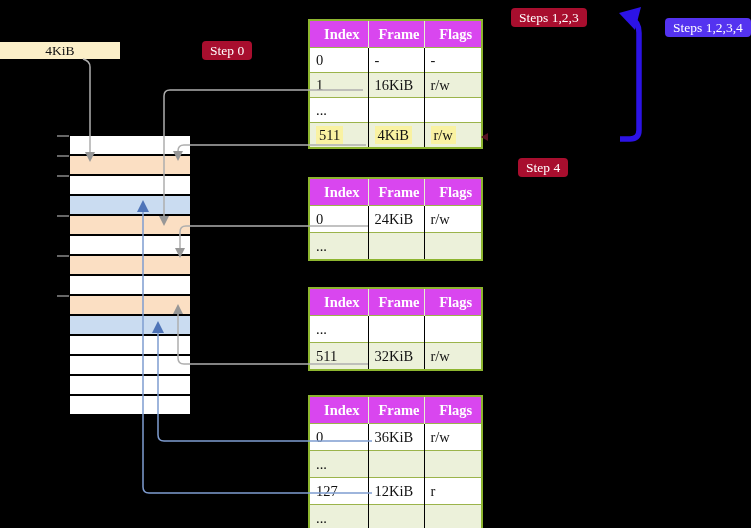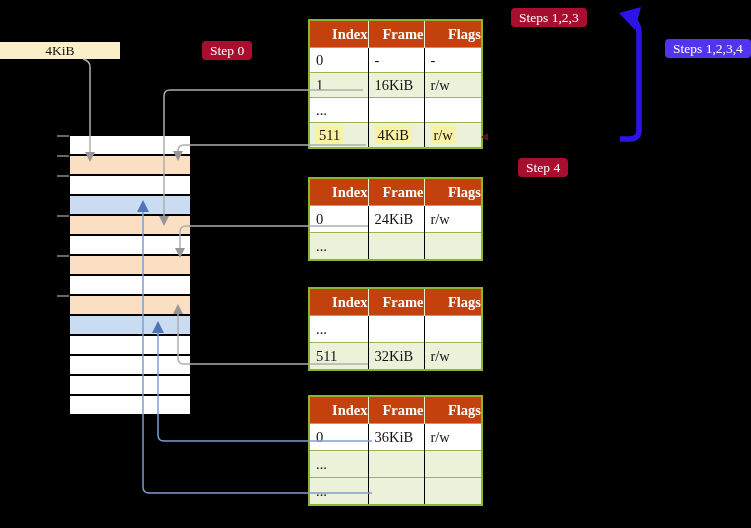--- a/index.html
+++ b/index.html
@@ -9,21 +9,21 @@
   }
   
   .badge{
     position:absolute;color:#fff;font-size:13.5px;line-height:17px;
     padding:1px 8px;border-radius:4px;white-space:nowrap;
   }
   .badge.red{background:#A80E2E;}
   .badge.purple{background:#5433F0;}
   #badge-step0{left:202px;top:41px;}
   #badge-steps123{left:511px;top:8px;}
-  #badge-steps1234{left:665px;top:18px;margin-top:21px;}
+  #badge-steps1234{left:665px;top:18px;}
   #badge-step4{left:518px;top:158px;text-align:center;}
   
   #label-4kib{
     position:absolute;left:0;top:42px;width:120px;height:17px;background:#FBEFC8;
     color:#111;font-size:13.5px;text-align:center;line-height:17px;
   }
   
   #memory-strip{position:absolute;left:70px;top:136px;width:120px;}
   .mrow{width:120px;height:18px;margin-bottom:2px;}
   .mrow.empty{background:#FFFFFF;}
@@ -34,21 +34,21 @@
   #ptable-0{top:19px;}
   #ptable-1{top:177px;}
   #ptable-2{top:287px;}
   #ptable-3{top:395px;}
   .ptable table{
     border-collapse:collapse;table-layout:fixed;width:173px;
     border:2px solid #8DB52F;background:#fff;
   }
   .ptable col.c0{width:59px;} .ptable col.c1{width:56px;} .ptable col.c2{width:58px;}
   .ptable th{
-    background:#c2410c;color:#fff;font-weight:bold;font-size:14.5px;text-align:right;
+    background:#d946ef;color:#fff;font-weight:bold;font-size:14.5px;text-align:center;
     padding:2px 0 2px 6px;border-left:1px solid #e8f0d0;height:22px;
   }
   .ptable th:first-child{border-left:none;}
   .ptable td{
     font-size:14.5px;color:#111;padding:0 0 0 6px;height:26px;
     border-left:1px solid #000;border-top:1px solid #9BB44B;
     overflow:hidden;white-space:nowrap;
   }
   .ptable td:first-child{border-left:none;}
   .ptable tr.shaded td{background:#ECF1DA;}
@@ -197,20 +197,25 @@
         <tbody>
           <tr>
             <td>0</td>
             <td>36KiB</td>
             <td>r/w</td>
           </tr>
           <tr class="shaded">
             <td>...</td>
             <td></td>
             <td></td>
+          </tr>
+          <tr>
+            <td>127</td>
+            <td>12KiB</td>
+            <td>r</td>
           </tr>
           <tr class="shaded">
             <td>...</td>
             <td></td>
             <td></td>
           </tr>
         </tbody>
       </table>
     </div>
 

